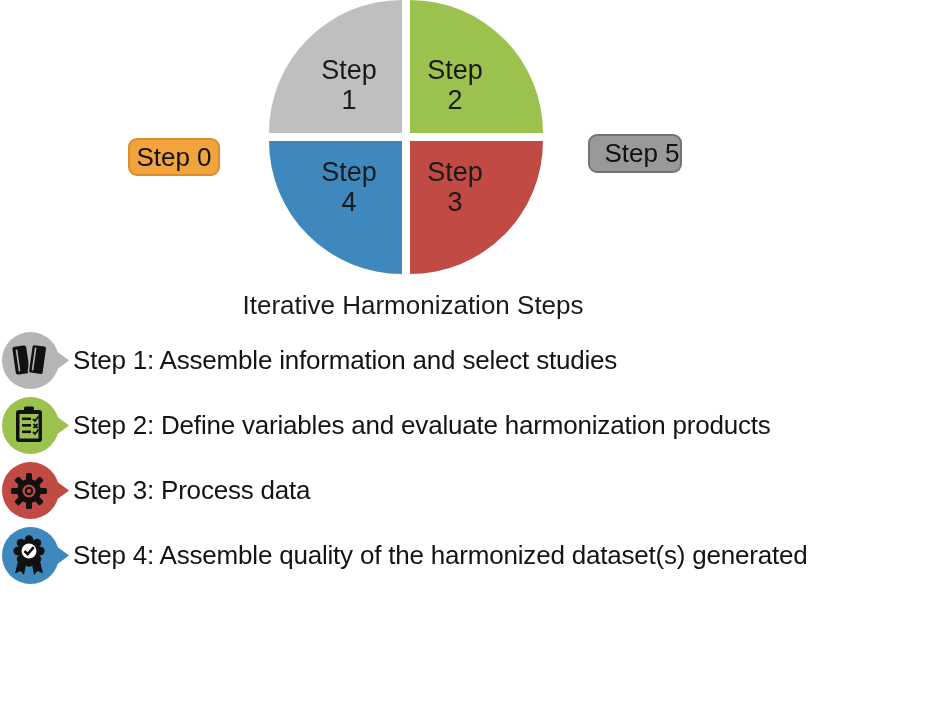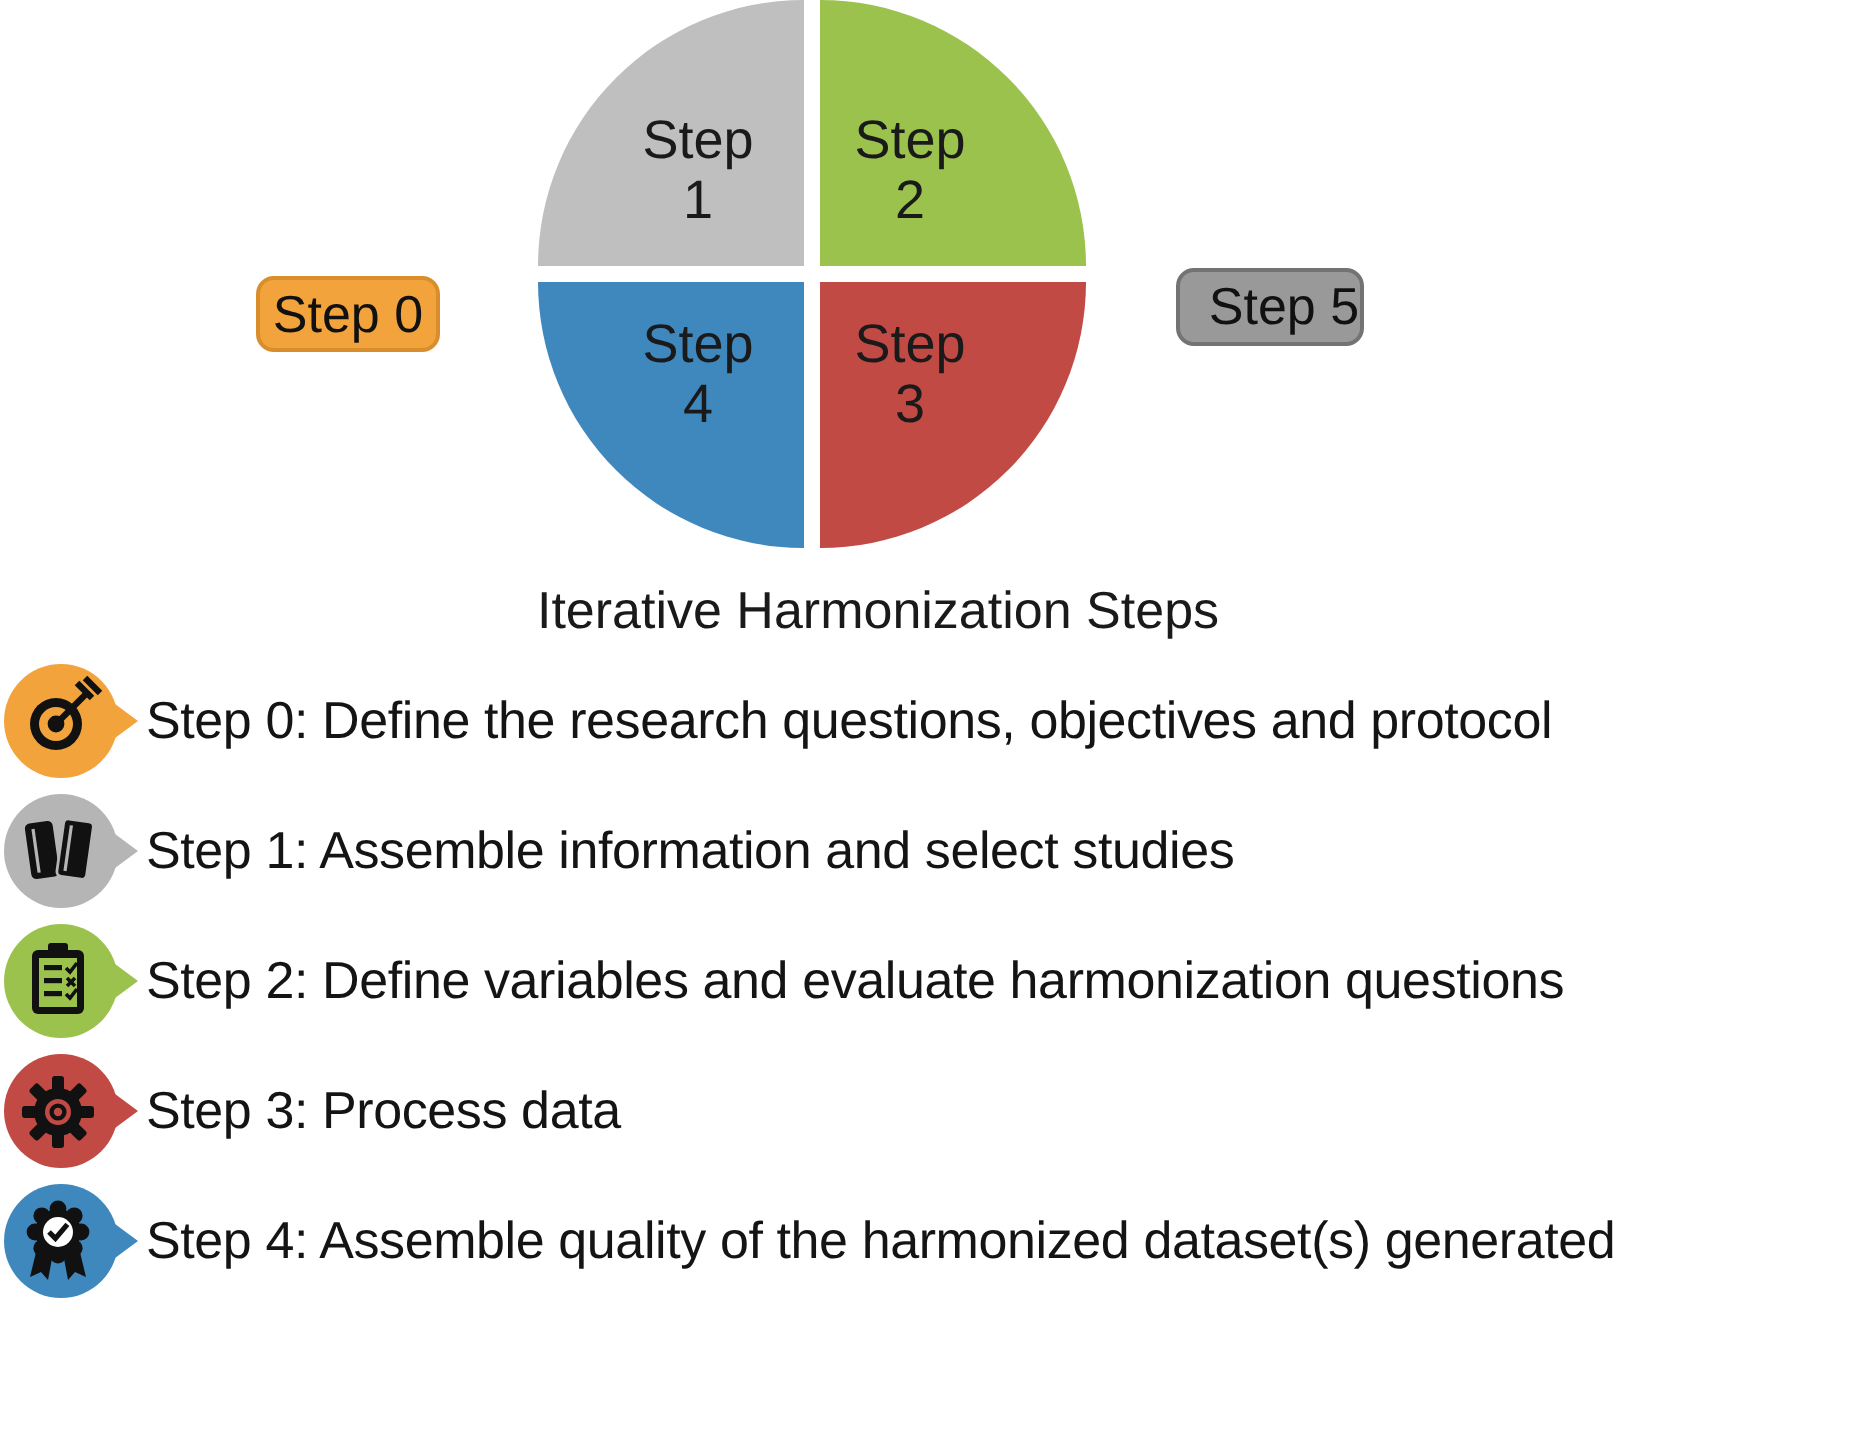--- a/index.html
+++ b/index.html
@@ -7,21 +7,21 @@
          font-family:"Liberation Sans",sans-serif;color:#1a1a1a;}
   
   #pie-svg{position:absolute;left:259px;top:0px;}
   .pie-label{font-family:"Liberation Sans",sans-serif;font-size:27px;fill:#1a1a1a;text-anchor:middle;}
   .side-badge{position:absolute;box-sizing:border-box;border:2px solid #15803d;border-radius:9px;
               display:flex;align-items:center;justify-content:center;
               font-size:26px;color:#111;}
   #badge-step0{left:128px;top:138px;width:92px;height:38px;}
   #badge-step5{left:588px;top:134px;width:94px;height:39px;padding-left:14px;}
   #caption{position:absolute;left:413px;top:290px;transform:translateX(-50%);
-           white-space:nowrap;font-size:26px;color:#1a1a1a;margin-left:26px;}
+           white-space:nowrap;font-size:26px;color:#1a1a1a;}
   
   #legend{position:absolute;left:2px;top:328px;}
   .legend-row{display:flex;align-items:center;height:65px;}
   .legend-icon{flex:0 0 auto;width:68px;height:57px;}
   .legend-text{margin-left:3px;font-size:26px;letter-spacing:-0.2px;white-space:nowrap;color:#141414;}
   .glyph{fill:#111111;}
   .glyph-stroke{stroke:#111111;fill:none;}
 </style>
 </head>
 <body>
@@ -51,33 +51,20 @@
     <span>Step 0</span>
   </div>
   <div class="side-badge" id="badge-step5" style="background-color: rgb(153, 153, 153); border-color: rgb(115, 115, 115);">
     <span>Step 5</span>
   </div>
 
   <div id="caption">Iterative Harmonization Steps</div>
 
   <div id="legend">
 
-    <div class="legend-row">
-      <svg class="legend-icon" viewBox="0 0 68 57">
-        <circle cx="28.5" cy="28.5" r="28.5" fill="#F2A33C"></circle>
-        <polygon points="42,10 67,28.5 42,47" fill="#F2A33C"></polygon>
-        <circle class="glyph" cx="26" cy="30" r="13"></circle>
-        <circle cx="26" cy="30" r="8.5" fill="#F2A33C"></circle>
-        <circle class="glyph" cx="26" cy="30" r="4.2"></circle>
-        <path class="glyph-stroke" d="M26,30 L41,15" stroke-width="3.2"></path>
-        <path class="glyph-stroke" d="M36.5,9.5 L44,17" stroke-width="3.2"></path>
-        <path class="glyph-stroke" d="M40.5,7 L48,14.5" stroke-width="3.2"></path>
-      </svg>
-      <div class="legend-text">Step 0: Define the research questions, objectives and protocol</div>
-    </div>
 
     <div class="legend-row">
       <svg class="legend-icon" viewBox="0 0 68 57">
         <circle cx="28.5" cy="28.5" r="28.5" fill="#B5B5B5"></circle>
         <polygon points="42,10 67,28.5 42,47" fill="#B5B5B5"></polygon>
         <g transform="rotate(-8 19 28)">
           <rect class="glyph" x="12" y="14" width="14" height="28" rx="2.5"></rect>
           <line x1="16" y1="17" x2="16" y2="39" stroke="#B5B5B5" stroke-width="1.6"></line>
         </g>
         <g transform="rotate(8 35 28)">
@@ -95,21 +82,21 @@
         <rect class="glyph" x="14" y="13" width="26" height="32" rx="3"></rect>
         <rect x="17.5" y="17" width="19" height="24.5" fill="#9CC24E"></rect>
         <rect class="glyph" x="22" y="9.5" width="10" height="6" rx="1.5"></rect>
         <rect class="glyph" x="20" y="20.5" width="9" height="2.6"></rect>
         <rect class="glyph" x="20" y="27" width="9" height="2.6"></rect>
         <rect class="glyph" x="20" y="33.5" width="9" height="2.6"></rect>
         <path class="glyph-stroke" d="M31,22 l2,2 l3.5,-4.5" stroke-width="1.8"></path>
         <path class="glyph-stroke" d="M31.5,27 l4,4 M35.5,27 l-4,4" stroke-width="1.8"></path>
         <path class="glyph-stroke" d="M31,35 l2,2 l3.5,-4.5" stroke-width="1.8"></path>
       </svg>
-      <div class="legend-text">Step 2: Define variables and evaluate harmonization questions</div>
+      <div class="legend-text">Step 2: Define variables and evaluate harmonization products</div>
     </div>
 
     <div class="legend-row">
       <svg class="legend-icon" viewBox="0 0 68 57">
         <circle cx="28.5" cy="28.5" r="28.5" fill="#C24A44"></circle>
         <polygon points="42,10 67,28.5 42,47" fill="#C24A44"></polygon>
         <g class="glyph">
           <rect x="24" y="11" width="6" height="10" rx="1.5"></rect>
           <rect x="24" y="11" width="6" height="10" rx="1.5" transform="rotate(45 27 29)"></rect>
           <rect x="24" y="11" width="6" height="10" rx="1.5" transform="rotate(90 27 29)"></rect>

